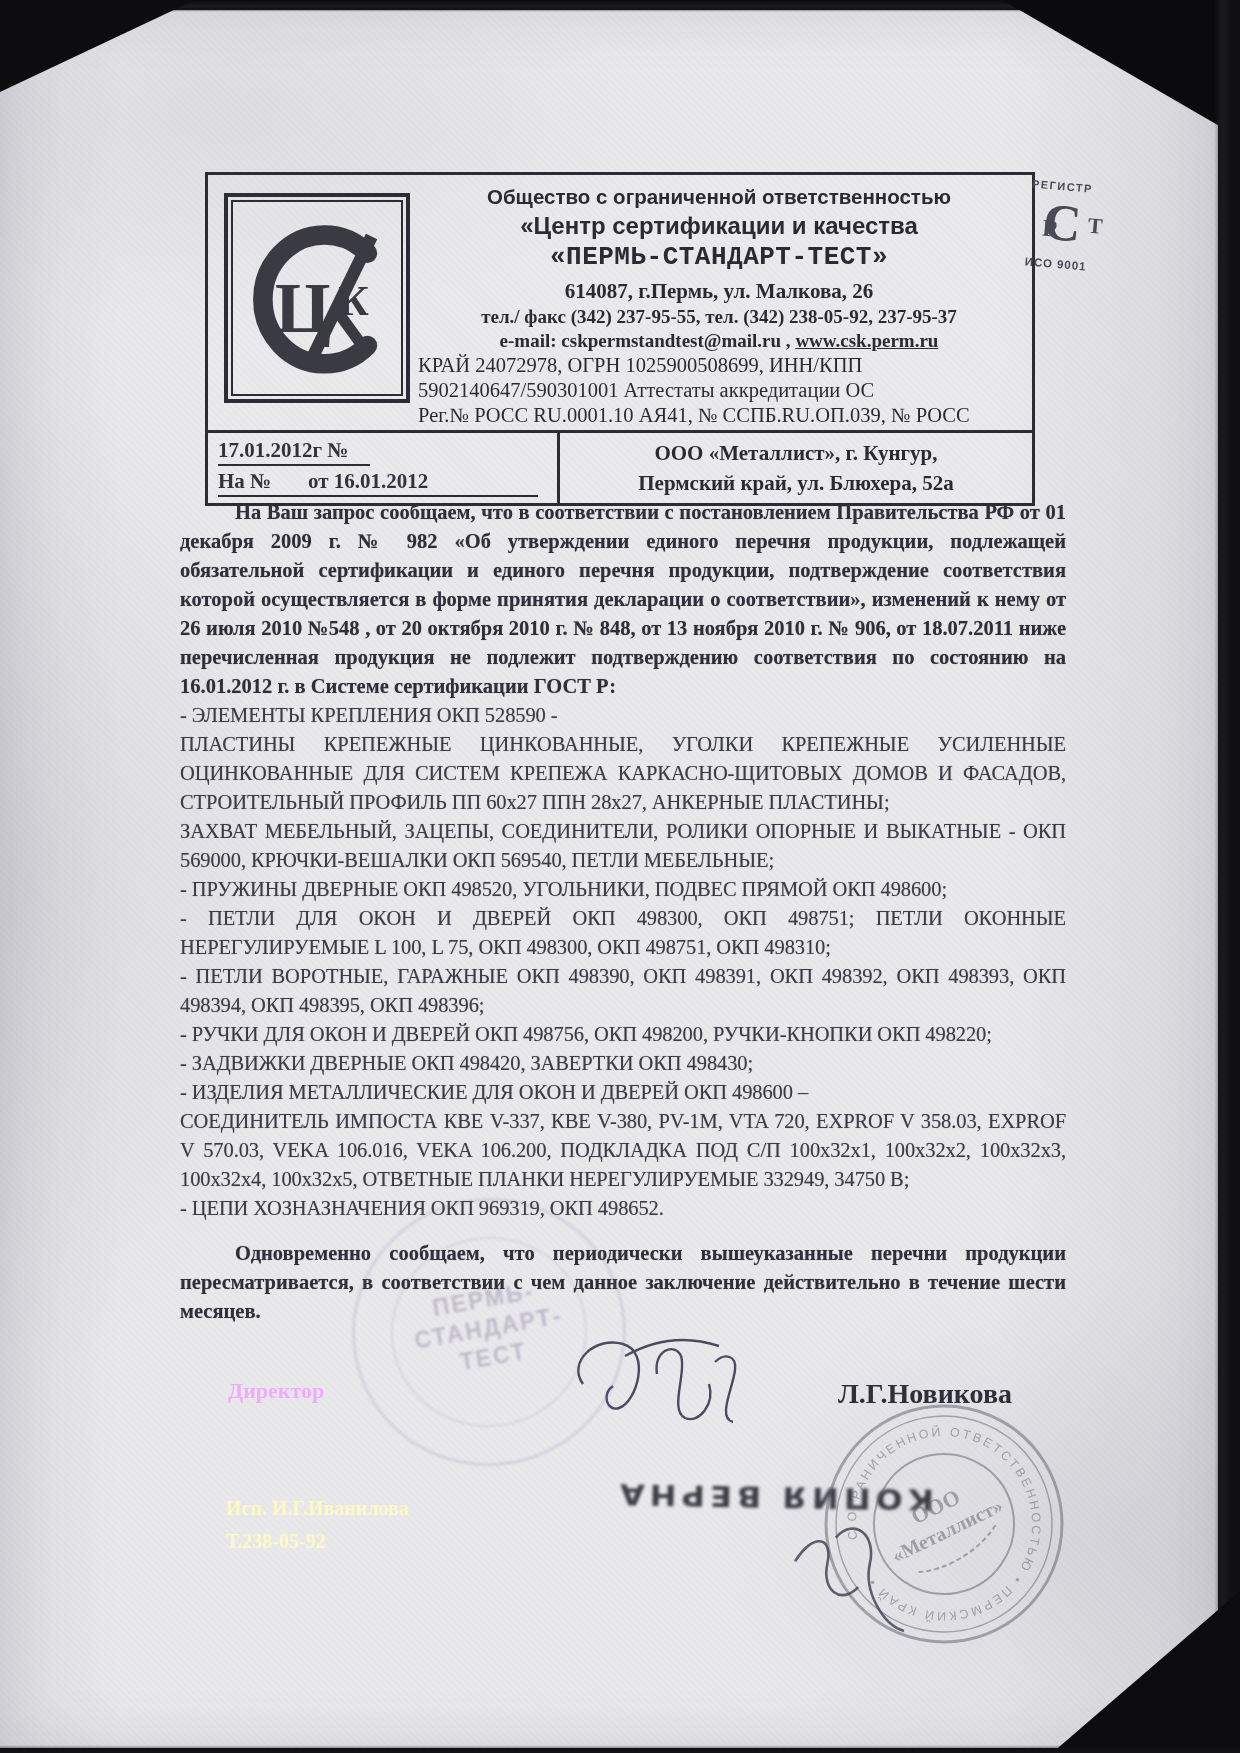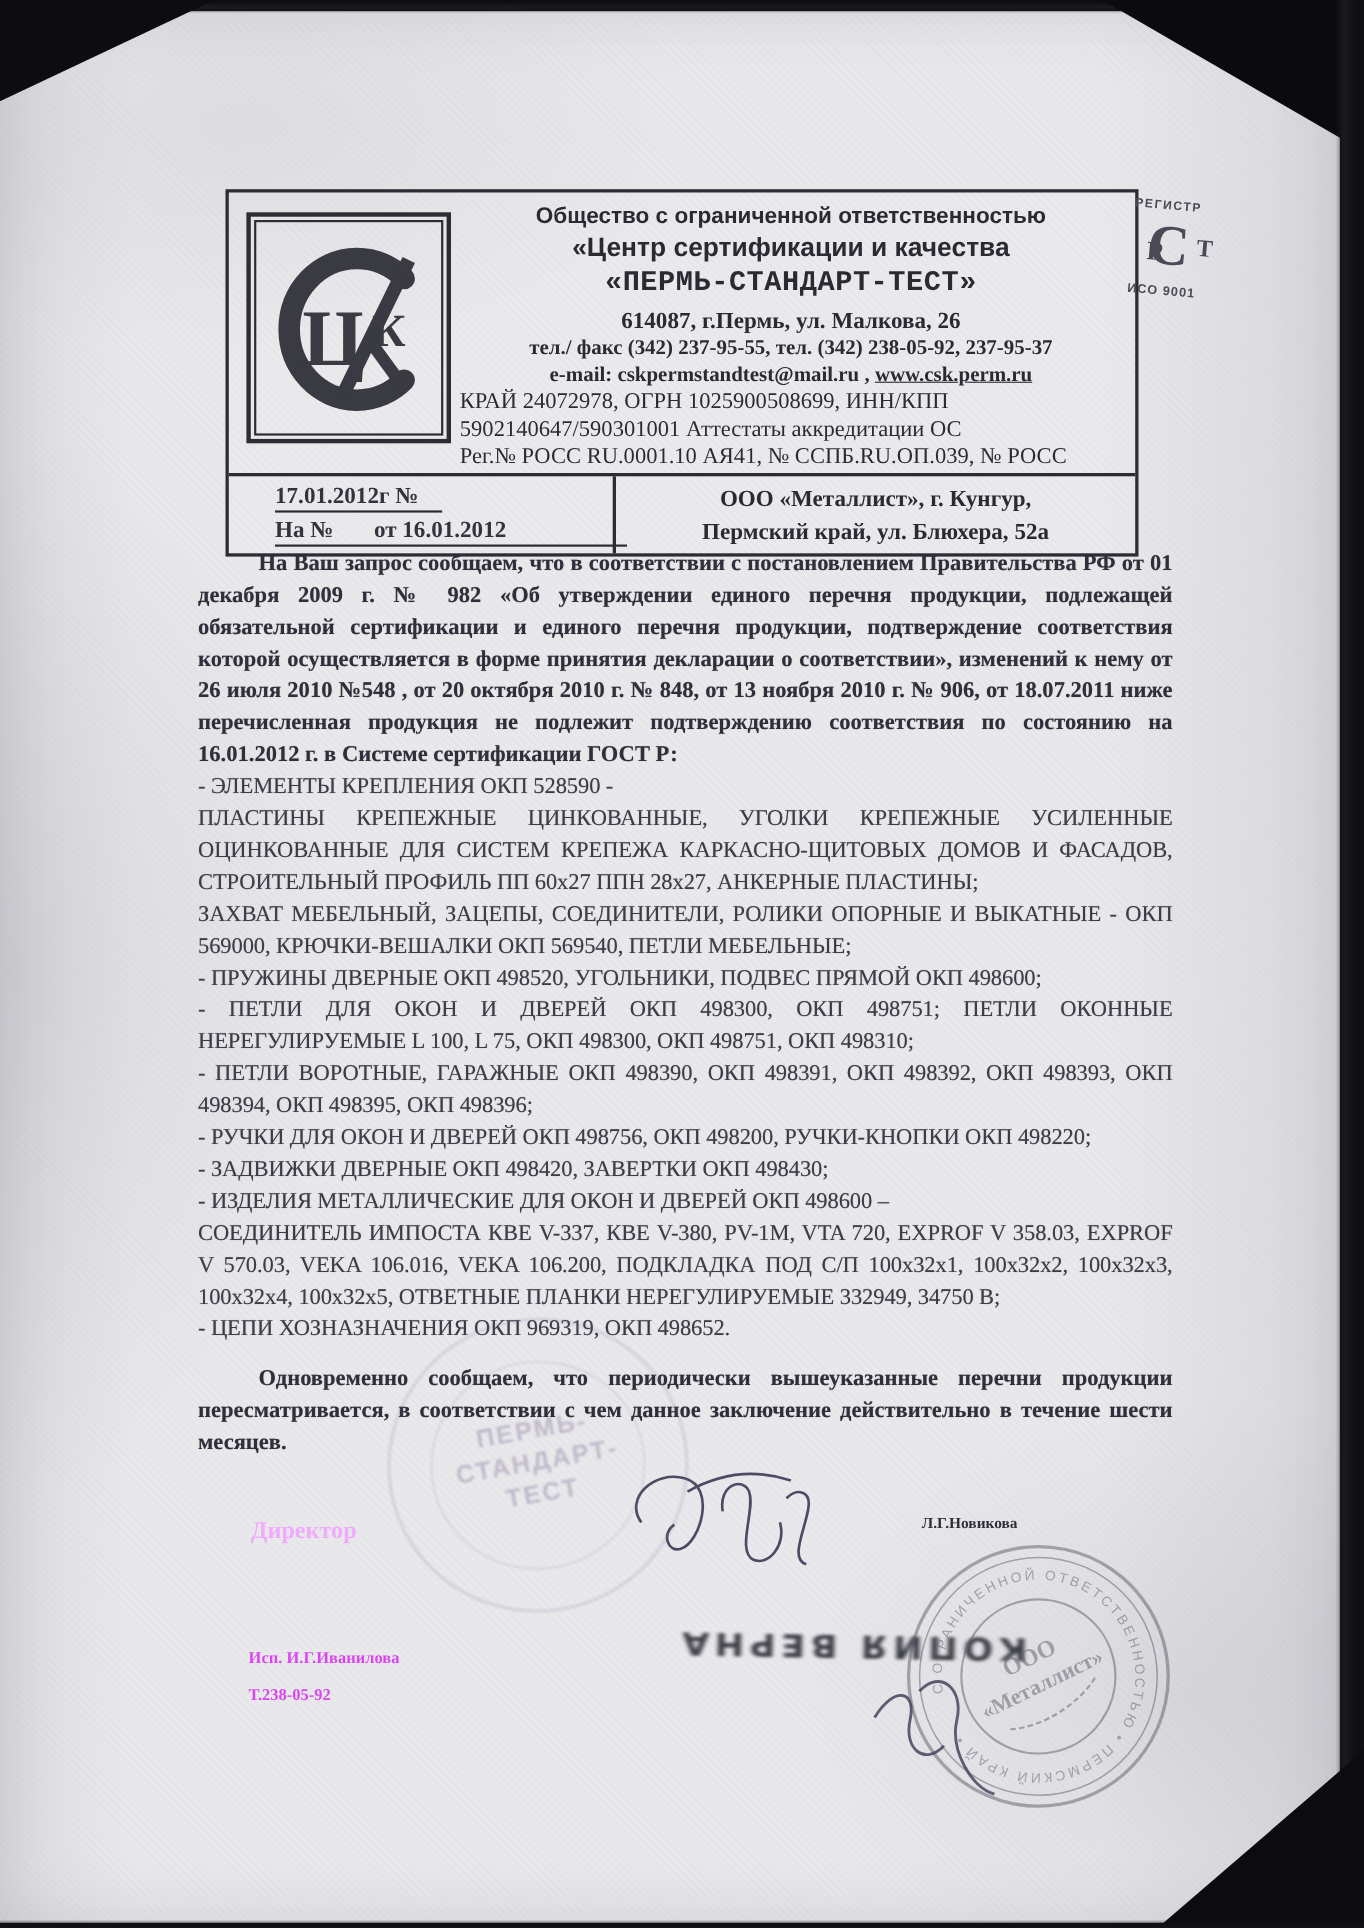--- a/index.html
+++ b/index.html
@@ -41,40 +41,40 @@
   .org-name1{font-family:"Liberation Sans",sans-serif;font-weight:bold;font-size:24px;line-height:31px;}
   .org-name2{font-family:Liberation Mono, monospace;font-weight:bold;font-size:26px;line-height:33px;letter-spacing:0.5px;}
   .addr{font-weight:bold;font-size:21px;line-height:28px;margin-top:3px;}
   .phones{font-weight:bold;font-size:19px;line-height:24px;}
   .email-line{font-weight:bold;font-size:19px;line-height:24px;}
   .website{text-decoration:underline;}
   .codes{font-size:20.5px;line-height:25px;text-align:left;padding-left:8px;}
   .lh-row2{display:flex;border-top:3px solid #2c2c35;min-height:66px;}
   .ref-left{width:352px;border-right:3px solid #2c2c35;padding:5px 0 6px 10px;box-sizing:border-box;}
   .ref-line1,.ref-line2{display:inline-block;border-bottom:2px solid #2c2c35;
-    font-weight:bold;font-size:21px;padding-bottom:1px;margin-left:32px;}
+    font-weight:bold;font-size:21px;padding-bottom:1px;}
   .ref-line1{min-width:152px;}
   .ref-line2{min-width:320px;margin-top:3px;}
   .ref-right{flex:1;text-align:center;padding-top:5px;}
   .recipient{font-weight:bold;font-size:21px;line-height:30px;color:#2a2a33;}
   
   .rst-badge{position:absolute;left:1000px;top:174px;width:118px;height:104px;transform:rotate(5deg);}
   .rst-badge svg{width:100%;height:100%;}
   
   .letter-body{position:absolute;left:180px;top:498px;width:886px;font-size:20.5px;line-height:29px;
     text-shadow:0 0 0.8px rgba(51,51,62,0.45);}
   .p1,.p2{font-weight:bold;text-align:justify;text-indent:55px;margin:0;color:#2f2f3a;}
   .p2{margin-top:16px;}
   .item{text-align:justify;color:#3c3c47;letter-spacing:-0.1px;margin:0;}
   
   .sig-row{position:absolute;left:180px;top:1378px;width:886px;height:40px;}
   .sig-title{position:absolute;left:48px;top:0;font-weight:bold;font-size:22px;color:#f0abfc;}
-  .sig-name{position:absolute;left:658px;top:0;font-weight:bold;font-size:14px;color:#2f2f3a;}
+  .sig-name{position:absolute;left:658px;top:0;font-weight:bold;font-size:28px;color:#2f2f3a;}
   .sig-scribble{position:absolute;left:565px;top:1322px;width:260px;height:115px;}
-  .executor{position:absolute;left:226px;top:1492px;font-weight:bold;font-size:15px;line-height:33px;color:#d946ef;}
+  .executor{position:absolute;left:226px;top:1492px;font-weight:bold;font-size:20px;line-height:33px;color:#fef9c3;}
   
   .faint-stamp{position:absolute;left:352px;top:1198px;width:274px;height:268px;border-radius:50%;
     border:3px solid rgba(125,105,150,0.18);transform:rotate(-10deg);filter:blur(0.8px);box-sizing:border-box;}
   .faint-stamp::before{content:"";position:absolute;inset:36px;border:2px solid rgba(125,105,150,0.15);border-radius:50%;}
   .faint-stamp-text{padding-top:84px;text-align:center;font-family:"Liberation Sans",sans-serif;
     font-weight:bold;font-size:23px;line-height:29px;letter-spacing:2px;color:rgba(118,98,142,0.34);}
   .metallist-stamp{position:absolute;left:818px;top:1398px;width:252px;height:252px;}
   .mirror-stamp{position:absolute;left:628px;top:1478px;width:306px;text-align:center;white-space:nowrap;
     font-family:"DejaVu Sans",sans-serif;font-weight:bold;font-size:32px;letter-spacing:5px;color:#20202a;
     transform:rotate(181deg) scaleY(0.9);filter:blur(1.7px);opacity:0.85;}

